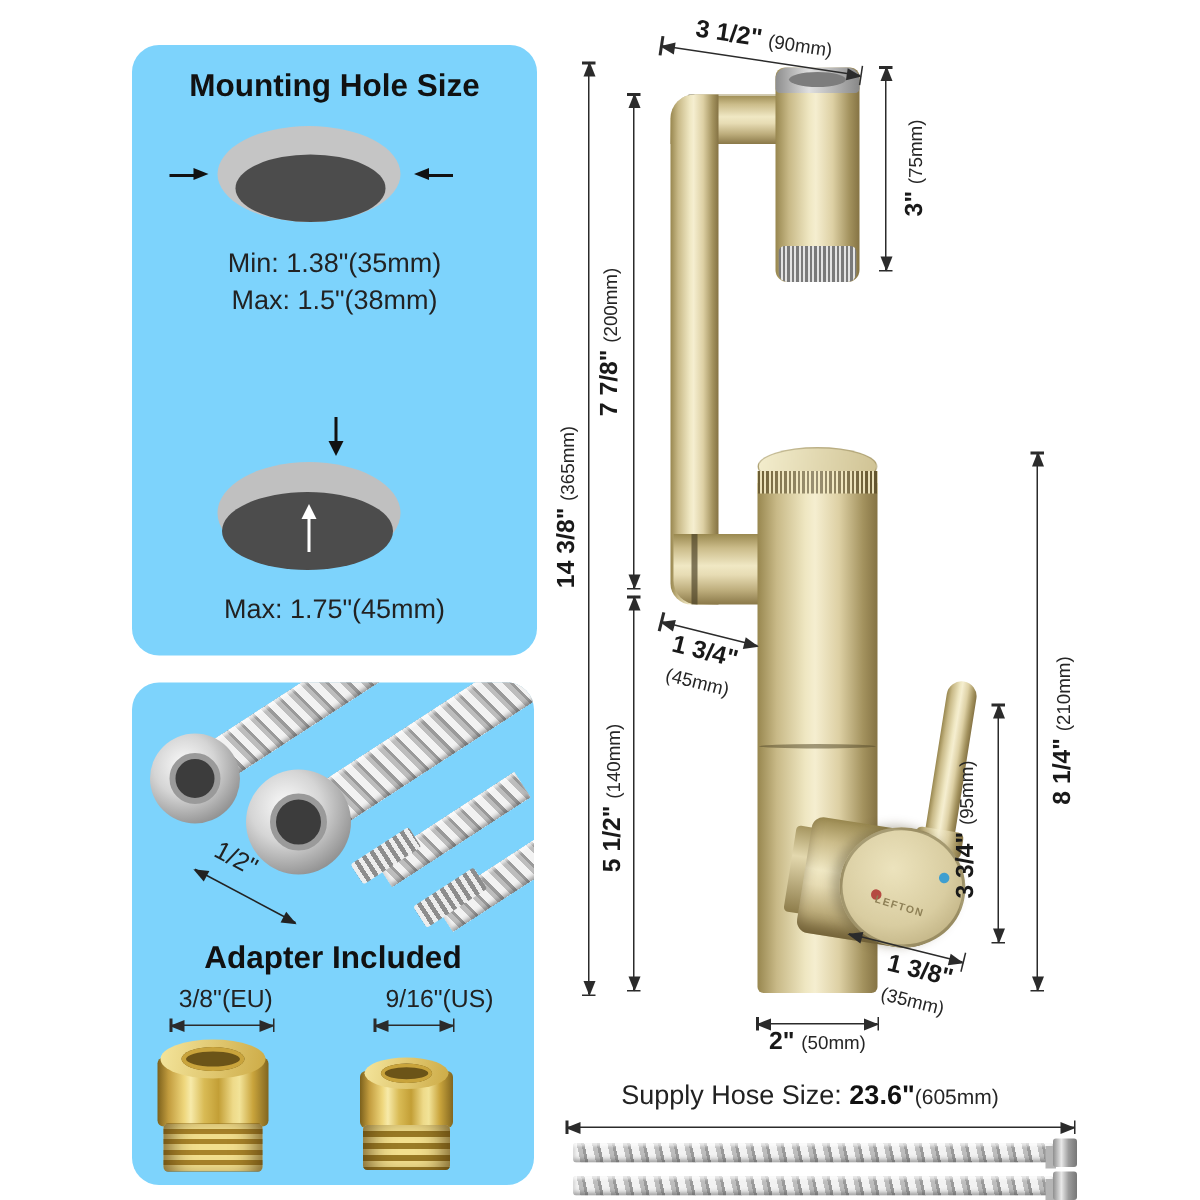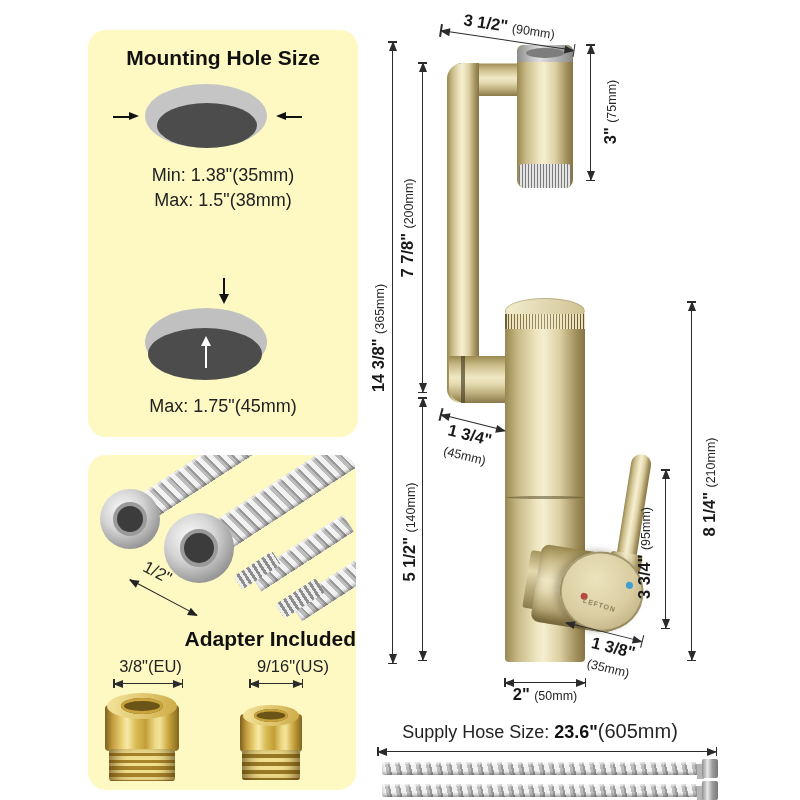--- a/index.html
+++ b/index.html
@@ -1,18 +1,18 @@
 <!DOCTYPE html>
 <html><head>
 <meta charset="utf-8">
 <style>
   html,body{margin:0;padding:0;background:#fff;font-family:"Liberation Sans",sans-serif;}
   #canvas{position:relative;width:800px;height:800px;background:#fff;overflow:hidden;}
   .abs{position:absolute;}
-  .panel{position:absolute;background:#fef9c3;border-radius:18px;}
+  .panel{position:absolute;background:#7dd3fc;border-radius:18px;}
   .ptitle{position:absolute;left:0;right:0;text-align:center;font-weight:bold;font-size:21px;color:#111;white-space:nowrap;}
   .ptext{position:absolute;left:0;right:0;text-align:center;font-size:18px;color:#222;white-space:nowrap;}
   .ellipse{position:absolute;border-radius:50%;}
   
   .vdim{position:absolute;width:9px;}
   .vdim .vline{position:absolute;left:3.8px;top:0;bottom:0;width:1.5px;background:#2b2b2b;}
   .vdim .tk{position:absolute;left:0;width:9px;height:1.5px;background:#2b2b2b;}
   .hdim{position:absolute;height:9px;}
   .hdim .hline{position:absolute;top:3.8px;left:0;right:0;height:1.5px;background:#2b2b2b;}
   .hdim .tk{position:absolute;top:0;width:1.5px;height:9px;background:#2b2b2b;}
@@ -99,21 +99,21 @@
       <div class="abs" style="left:150px;top:120px;width:46px;height:16px;transform:rotate(-33deg);transform-origin:left center;background:repeating-linear-gradient(90deg,#ededed 0 3px,#8d8d8d 3px 6px);border-radius:2px;"></div>
       <div class="abs" style="left:192px;top:148px;width:48px;height:17px;transform:rotate(-33deg);transform-origin:left center;background:repeating-linear-gradient(90deg,#ededed 0 3px,#8d8d8d 3px 6px);border-radius:2px;"></div>
       <div class="abs" style="left:42px;top:120px;width:76px;height:9px;transform:rotate(28deg);transform-origin:left center;">
         <div class="abs" style="left:0;top:3.5px;right:0;height:1.5px;background:#222;"></div>
         <div class="ah ah-left" style="border-right-color:#222;"></div>
         <div class="ah ah-right" style="border-left-color:#222;"></div>
         <div class="abs" style="left:6px;top:-24px;font-size:17px;color:#222;">1/2"</div>
       </div>
     </div>
 
-    <div class="ptitle" style="top:172px;text-align:right;">Adapter Included</div>
+    <div class="ptitle" style="top:172px;">Adapter Included</div>
 
     <div class="abs" style="left:0;top:202px;width:125px;text-align:center;font-size:16.5px;color:#222;">3/8"(EU)</div>
     <div class="abs" style="left:142px;top:202px;width:126px;text-align:center;font-size:16.5px;color:#222;">9/16"(US)</div>
 
     <div class="hdim" style="left:26px;top:224px;width:68px;">
       <div class="hline"></div>
         <div class="ah ah-left"></div>
         <div class="ah ah-right"></div>
       <div class="tk" style="left:-1px;"></div>
         <div class="tk" style="right:-1px;"></div>
@@ -276,21 +276,21 @@
       <div class="ah ah-left"></div>
       <div class="ah ah-right"></div>
     <div class="tk" style="left:-1px;"></div>
       <div class="tk" style="right:-1px;"></div>
     <div class="lbl-below">
       <span class="in">2"</span> <span class="mm">(50mm)</span>
     </div>
   </div>
 
   <div class="abs" style="left:380px;top:720px;width:320px;text-align:center;white-space:nowrap;">
-    <span style="font-size:18px;color:#222;">Supply Hose Size: </span><span style="font-size:18px;font-weight:bold;color:#111;">23.6"</span><span class="mm" style="font-size:20px;">(605mm)</span>
+    <span style="font-size:18px;color:#222;">Supply Hose Size: </span><span style="font-size:18px;font-weight:bold;color:#111;">23.6"</span><span class="mm" style="font-size:14px;">(605mm)</span>
   </div>
 
   <div class="hdim" style="left:378px;top:747px;width:338px;">
     <div class="hline"></div>
       <div class="ah ah-left"></div>
       <div class="ah ah-right"></div>
     <div class="tk" style="left:-1px;"></div>
       <div class="tk" style="right:-1px;"></div>
   </div>
 

